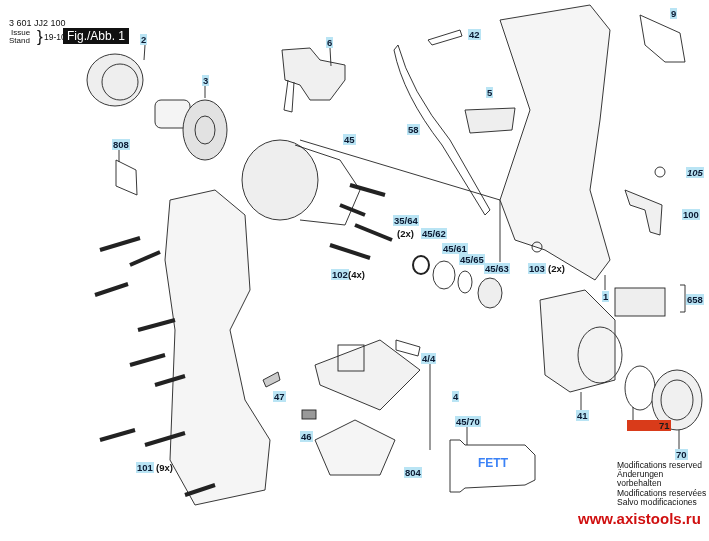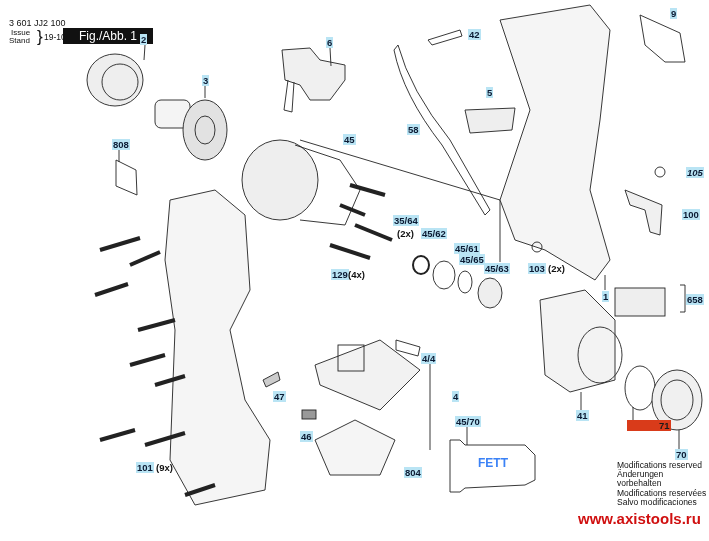--- a/index.html
+++ b/index.html
@@ -1,18 +1,18 @@
 <!DOCTYPE html>
 <html><head>
 <meta charset="utf-8">
 <style>
   html, body { margin:0; padding:0; background:#fff; }
   body { width:709px; height:541px; position:relative; overflow:hidden; font-family:"Liberation Sans", sans-serif; }
   .hdr { position:absolute; font-size:9px; color:#111; }
-  .figbox { position:absolute; left:63px; top:28px; background:#111; color:#fff; font-size:12px; padding:1px 16px; }
+  .figbox { position:absolute; left:63px; top:28px; background:#111; color:#fff; font-size:12px; padding:1px 4px; }
   .lbl { position:absolute; background:#b9e4f4; color:#0b1a33; font-weight:bold; font-size:9.5px; padding:0 1px; line-height:11px; }
   .lbl.red { background:#d93b1a; color:#1a1a1a; }
   .qty { position:absolute; font-weight:bold; font-size:9.5px; color:#111; line-height:11px; }
   svg#art { position:absolute; left:0; top:0; }
   .mods { position:absolute; left:617px; top:461px; font-size:8.5px; line-height:9.2px; color:#111; }
   .url { position:absolute; left:578px; top:510px; font-weight:bold; font-size:15px; color:#d01010; }
   .fett { position:absolute; left:478px; top:456px; font-weight:bold; font-size:12px; color:#3b82f6; }
 </style>
 </head>
 <body>
@@ -144,24 +144,24 @@
     <div class="lbl" style="left: 468px; top: 29px;">42</div>
     <div class="lbl" style="left: 670px; top: 8px;">9</div>
     <div class="lbl" style="left: 486px; top: 87px;">5</div>
     <div class="lbl" style="left: 343px; top: 134px;">45</div>
     <div class="lbl" style="left: 407px; top: 124px;">58</div>
     <div class="lbl" style="left: 112px; top: 139px;">808</div>
     <div class="lbl" style="left: 686px; top: 167px; font-style: italic;">105</div>
     <div class="lbl" style="left: 682px; top: 209px;">100</div>
     <div class="lbl" style="left: 393px; top: 215px;">35/64</div>
     <div class="lbl" style="left: 421px; top: 228px;">45/62</div>
-    <div class="lbl" style="left: 442px; top: 243px; margin-left: 12px;">45/61</div>
+    <div class="lbl" style="left: 442px; top: 243px;">45/61</div>
     <div class="lbl" style="left: 459px; top: 254px;">45/65</div>
     <div class="lbl" style="left: 484px; top: 263px;">45/63</div>
-    <div class="lbl" style="left: 331px; top: 269px;">129</div>
+    <div class="lbl" style="left: 331px; top: 269px;">102</div>
     <div class="lbl" style="left: 528px; top: 263px;">103</div>
     <div class="lbl" style="left: 602px; top: 291px;">1</div>
     <div class="lbl" style="left: 686px; top: 294px;">658</div>
     <div class="lbl" style="left: 421px; top: 353px;">4/4</div>
     <div class="lbl" style="left: 452px; top: 391px;">4</div>
     <div class="lbl" style="left: 273px; top: 391px;">47</div>
     <div class="lbl" style="left: 576px; top: 410px;">41</div>
     <div class="lbl red" style="left: 627px; top: 420px; padding-left: 32px;">71</div>
     <div class="lbl" style="left: 300px; top: 431px;">46</div>
     <div class="lbl" style="left: 455px; top: 416px;">45/70</div>

